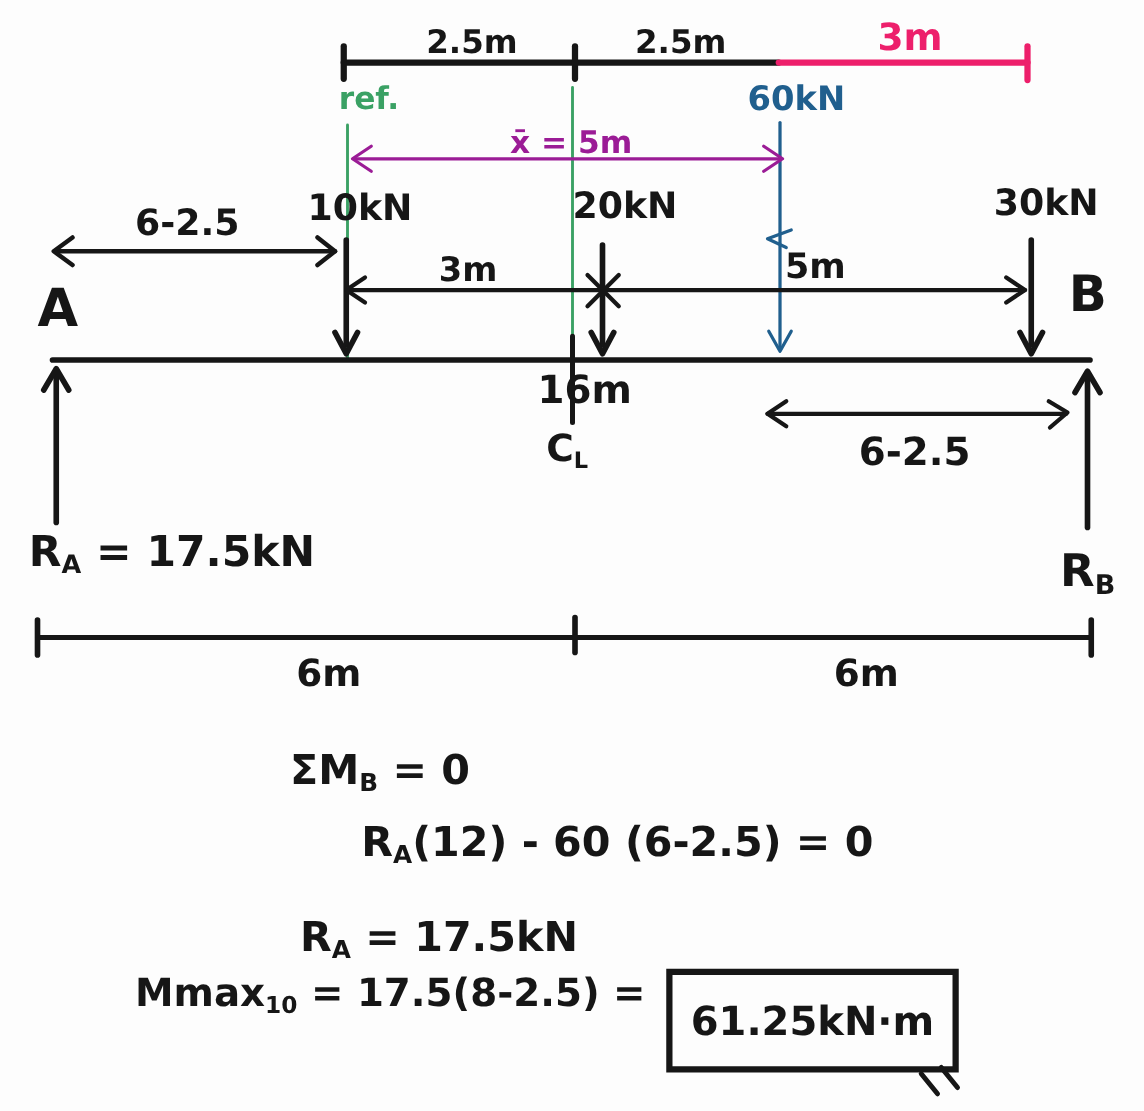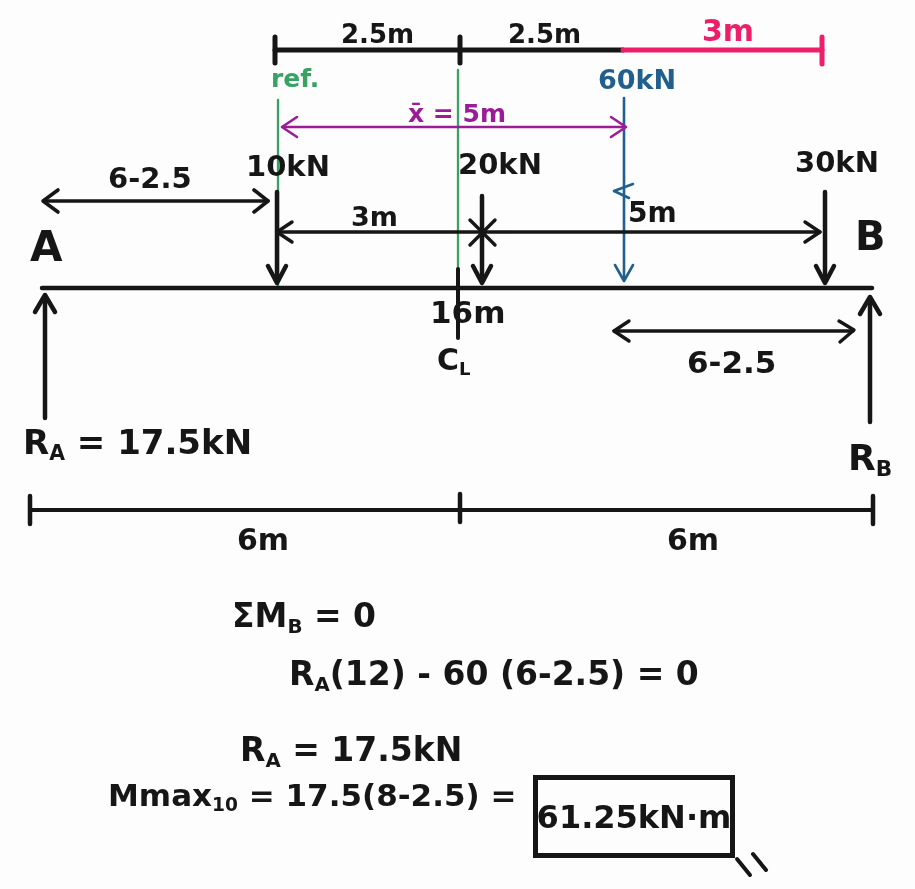--- a/index.html
+++ b/index.html
@@ -15,21 +15,21 @@
   .s-green{stroke:var(--green);}
   .s-blue{stroke:var(--blue);}
   .s-purple{stroke:var(--purple);}
   .label{position:absolute;white-space:pre;line-height:1;}
   .sub{font-size:0.6em;vertical-align:-0.28em;}
   .c-pink{color:var(--pink);}
   .c-green{color:var(--green);font-weight:600;margin-left:29px;}
   .c-blue{color:var(--blue);text-align:center;}
   .c-purple{color:var(--purple);font-weight:600;}
   .answer-box{
-    position:absolute;left:533px;top:775px;width:202px;height:83px;
+    position:absolute;left:533px;top:775px;width:234px;height:83px;
     border:5px solid var(--ink);box-sizing:border-box;
     display:flex;align-items:center;justify-content:center;
     font-size:32px;white-space:pre;
   }
 </style>
 </head>
 <body>
 
 <div class="canvas">
 

